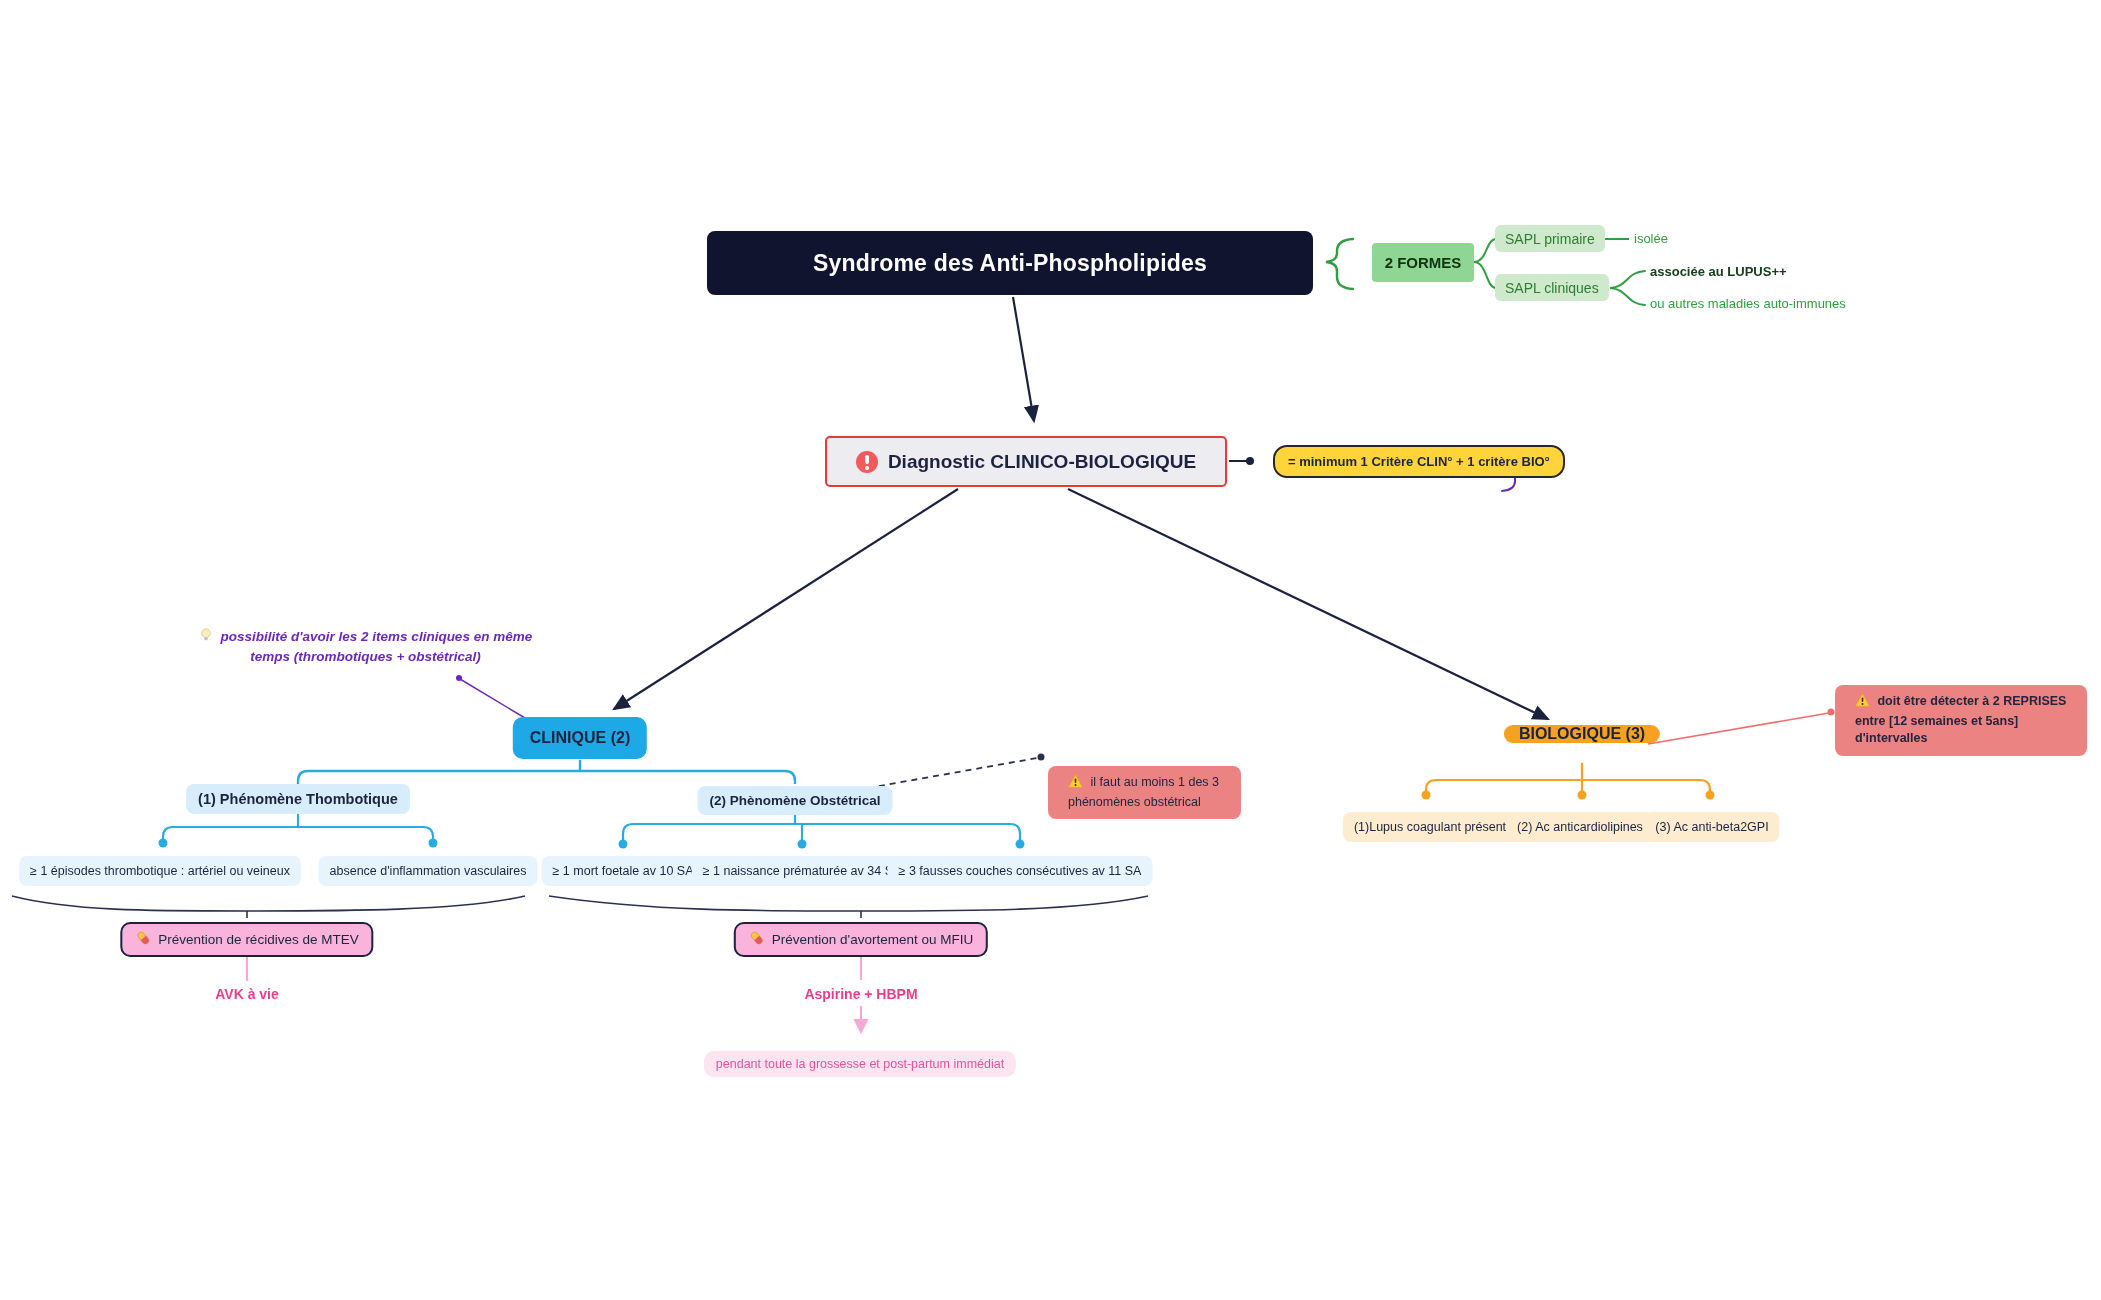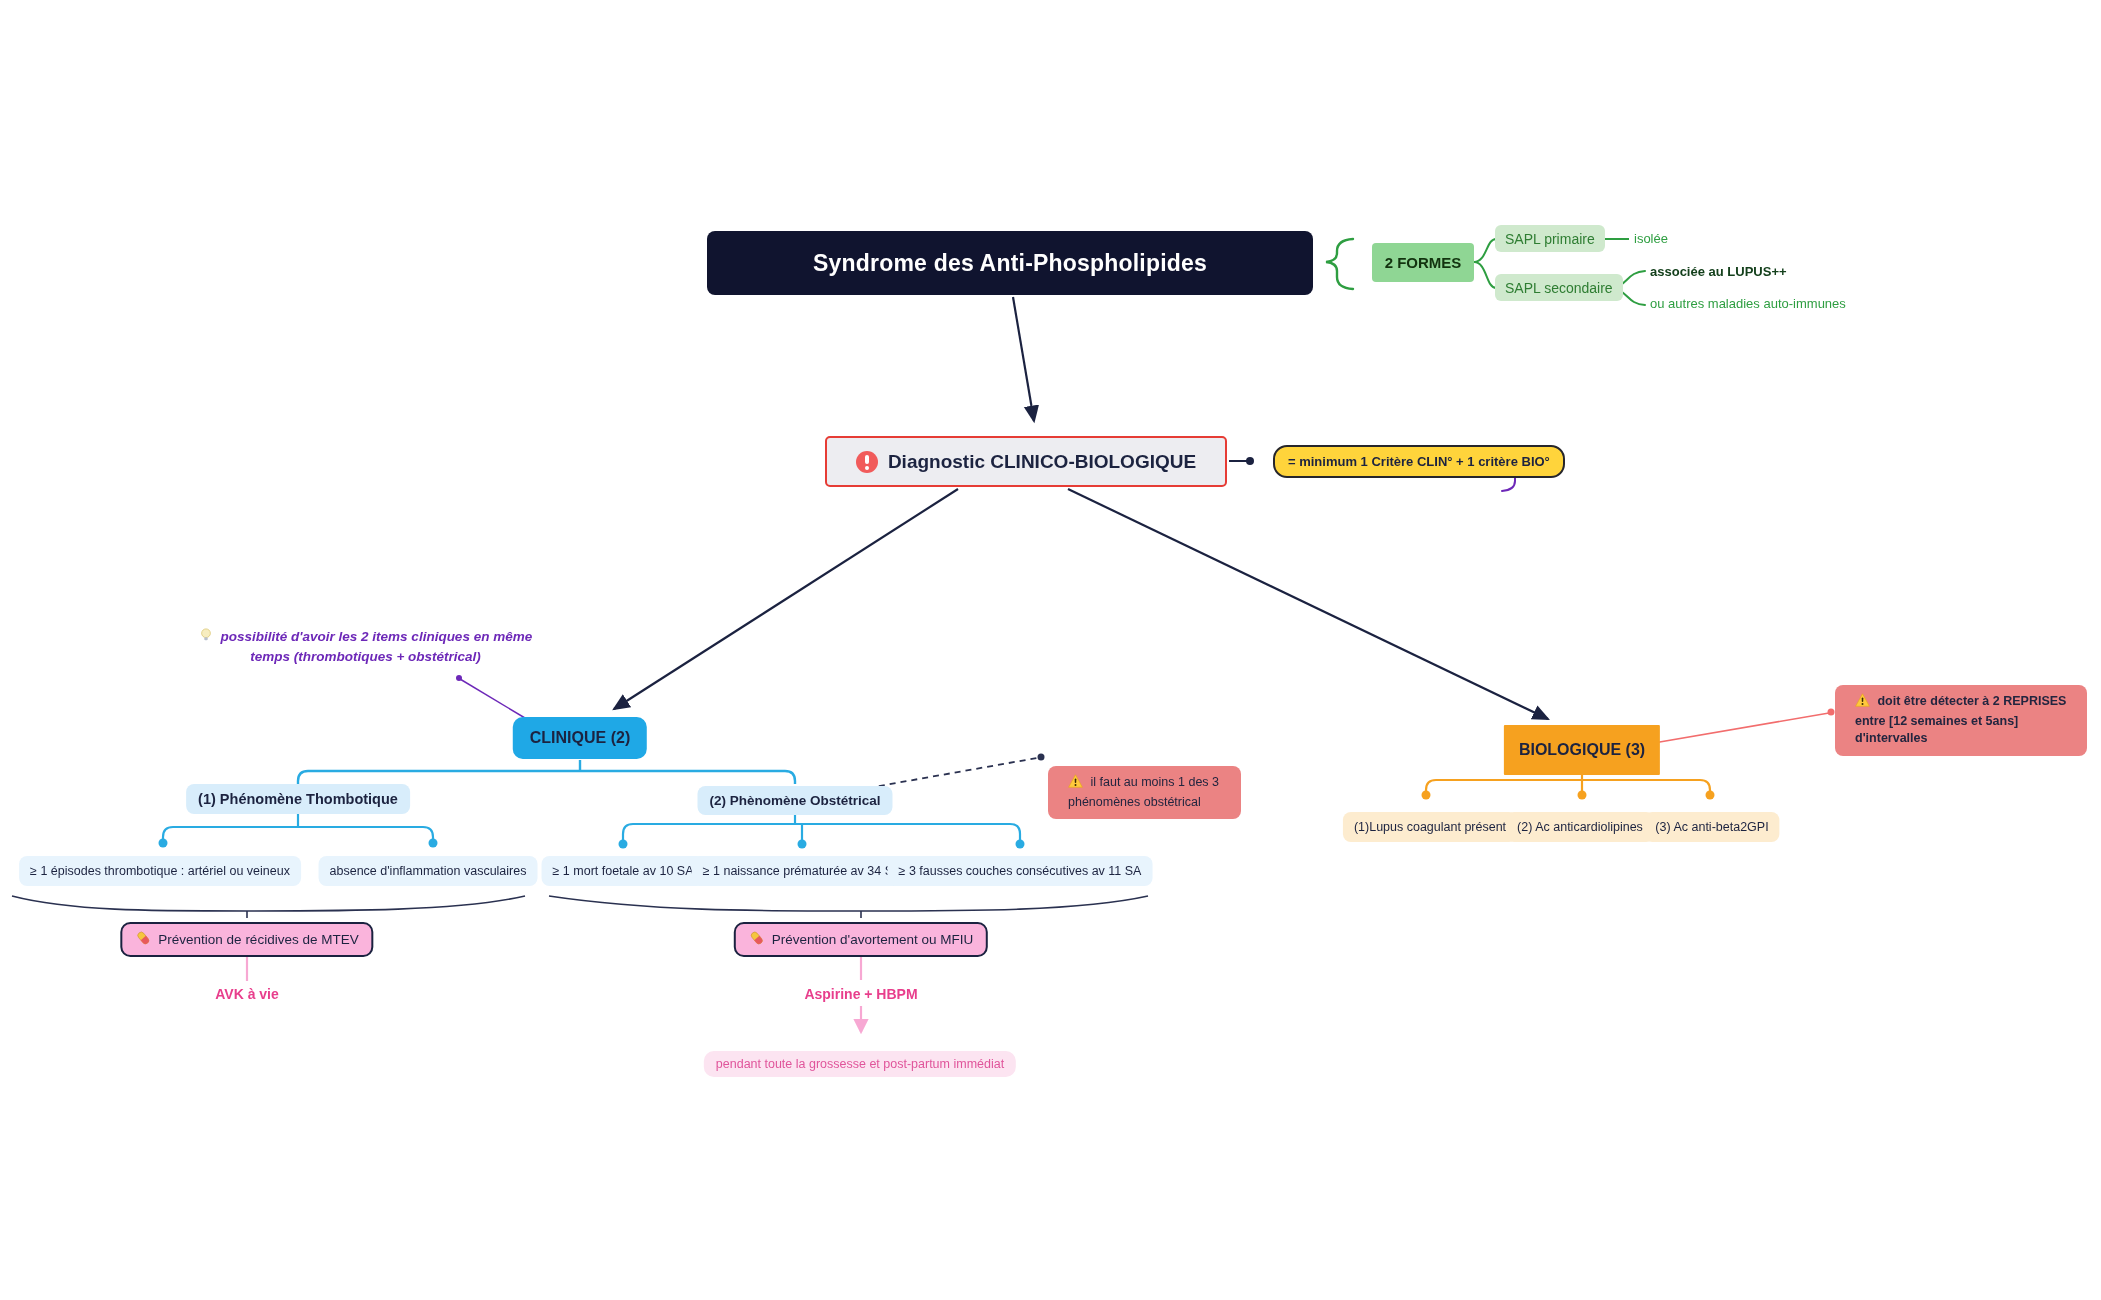--- a/index.html
+++ b/index.html
@@ -17,21 +17,21 @@
   .diag{background:#ededf1;border:2.5px solid #e63c35;border-radius:5px;font-size:19px;font-weight:600;gap:10px;}
   .excl{width:22px;height:22px;border-radius:50%;background:#f15b5b;position:relative;flex:0 0 auto;}
   .excl::before{content:"";position:absolute;left:9px;top:4px;width:4px;height:9px;border-radius:2px;background:#fff;}
   .excl::after{content:"";position:absolute;left:9px;top:15px;width:4px;height:4px;border-radius:50%;background:#fff;}
   .yellow{background:#ffd43b;border:2px solid #26262b;border-radius:14px;font-size:13px;font-weight:600;padding:7px 13px;}
   .purple{position:absolute;color:#6d28b8;font-style:italic;font-weight:600;font-size:13.5px;line-height:1.32;}
   .tipnote{text-align:center;}
   .blue-main{background:#1fa8e6;border-radius:10px;font-weight:bold;font-size:16px;padding:12px 17px;}
   .blue-header{background:#d8edfb;border-radius:8px;font-weight:bold;padding:7px 12px;}
   .blue-leaf{background:#e8f4fd;border-radius:8px;font-size:12.5px;padding:8px 11px;}
-  .orange-main{background:#f6a11f;border-radius:1px;font-weight:bold;font-size:16px;padding:16px 15px;}
+  .orange-main{background:#f6a11f;border-radius:10px;font-weight:bold;font-size:16px;padding:0 15px;}
   .orange-leaf{background:#fdeccf;border-radius:8px;font-size:12.5px;padding:8px 11px;}
   .red-note{position:absolute;box-sizing:border-box;background:#eb8383;border-radius:8px;font-size:12.5px;
             line-height:1.4;color:#23253f;padding:8px 20px;white-space:normal;display:block;}
   .red-note.bold{font-weight:600;}
   .icon-inline{display:inline-block;vertical-align:-2px;margin-right:4px;}
   .pink-box{background:#fab4dc;border:2.5px solid #1b2240;border-radius:10px;font-size:13.5px;font-weight:500;
             gap:7px;padding:6px 13px;}
   .pink-bold{position:absolute;color:#e83e8c;font-weight:bold;font-size:14px;white-space:nowrap;}
   .pink-light{background:#fce4f1;color:#e0559b;font-size:12.5px;border-radius:10px;padding:6px 12px;}
 </style>
@@ -107,21 +107,21 @@
   <div class="node green-box" style="left:1372px;top:243px;width:102px;height:39px;">
     <span>2 FORMES</span>
   </div>
   <div class="node green-sub" style="left:1495px;top:225px;height:27px;">
     <span>SAPL primaire</span>
   </div>
   <div class="node green-text" style="left:1634px;top:231px;">
     <span>isolée</span>
   </div>
   <div class="node green-sub" style="left:1495px;top:274px;height:27px;">
-    <span>SAPL secondaire</span>
+    <span>SAPL cliniques</span>
   </div>
   <div class="node green-bold" style="left:1650px;top:264px;">
     <span>associée au LUPUS++</span>
   </div>
   <div class="node green-text" style="left:1650px;top:296px;">
     <span>ou autres maladies auto-immunes</span>
   </div>
 
   <div class="node diag" style="left:825px;top:436px;width:402px;height:51px;">
     <span class="excl"></span>

